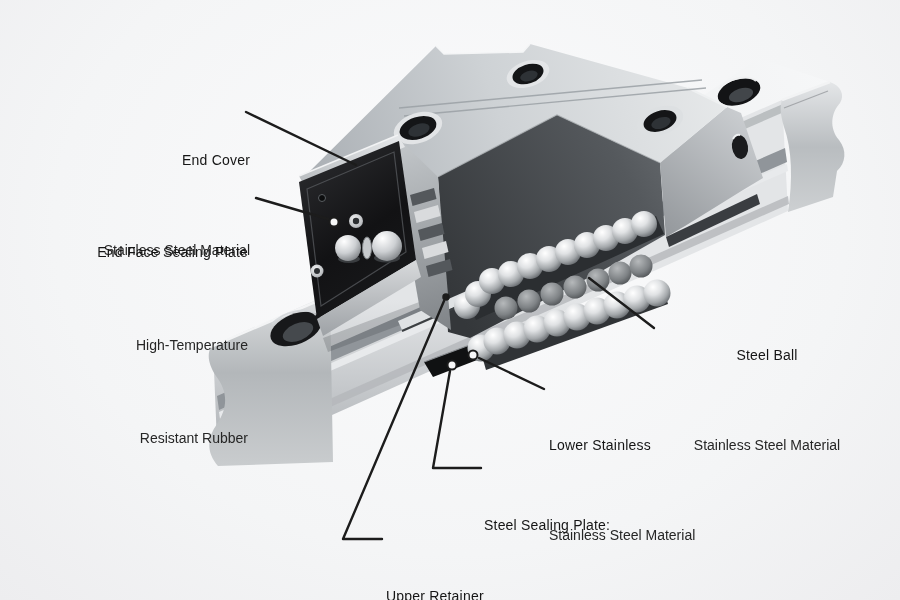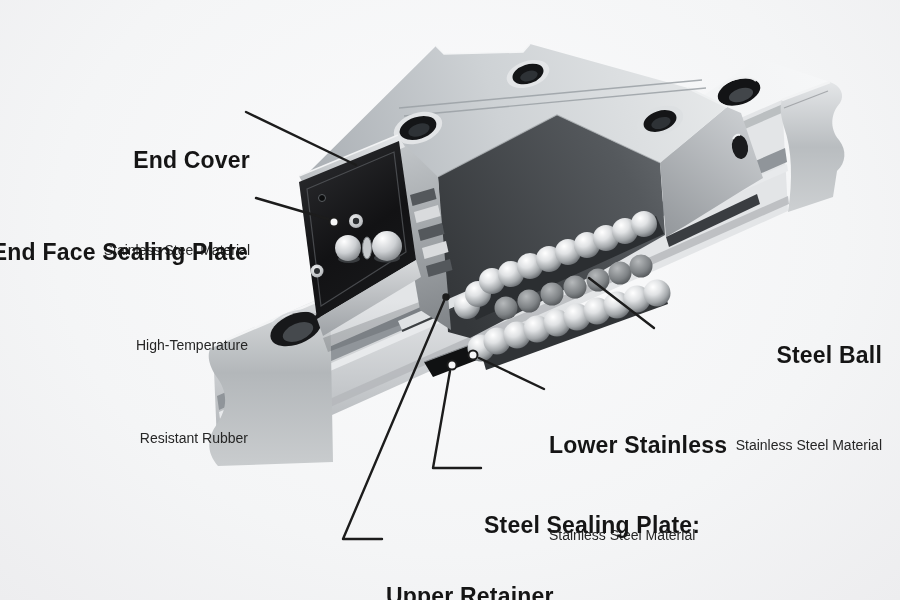--- a/index.html
+++ b/index.html
@@ -3,24 +3,24 @@
 <meta charset="utf-8">
 <style>
   html,body{margin:0;padding:0;background:#ffffff;}
   .stage{
     position:relative;width:900px;height:600px;overflow:hidden;
     background:radial-gradient(ellipse at 50% 38%, #fbfbfc 0%, #f4f5f6 62%, #ededef 100%);
     font-family:"Liberation Sans", sans-serif;
   }
   .stage svg{position:absolute;left:0;top:0;}
   .lbl{position:absolute;white-space:pre;line-height:30px;}
-  .lbl .t{display:block;font-size:23px;font-weight:700;color:#151515;letter-spacing:.2px;}
+  .lbl .t{display:block;font-size:14px;font-weight:400;color:#151515;letter-spacing:.2px;}
   .lbl .s{display:block;font-size:14px;font-weight:400;color:#262626;}
   .lbl.right{text-align:right;}
-  .lbl.center{text-align:right;}
+  .lbl.center{text-align:center;}
 </style>
 </head>
 <body>
 
 <div class="stage">
 
   <svg width="900" height="600" viewBox="0 0 900 600">
     <defs>
       <linearGradient id="railTopG" x1="213" y1="345" x2="830" y2="70" gradientUnits="userSpaceOnUse">
         <stop offset="0" stop-color="#d7dadc"></stop>

